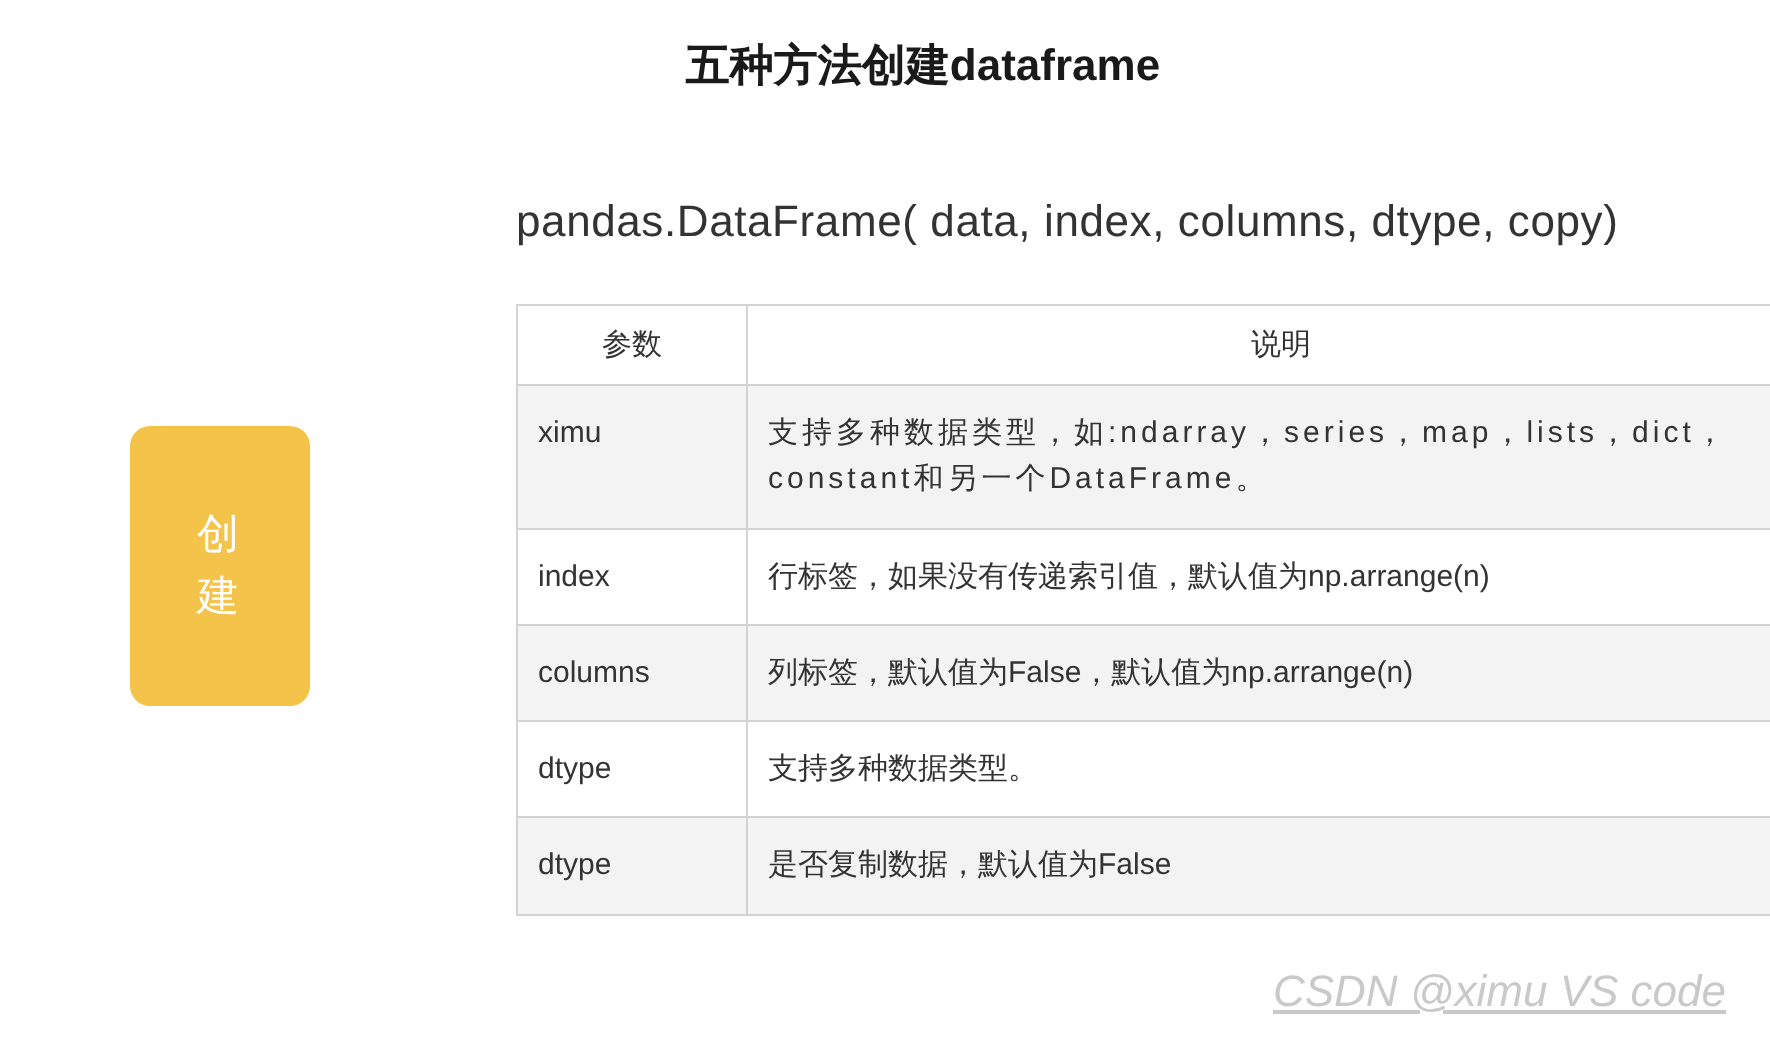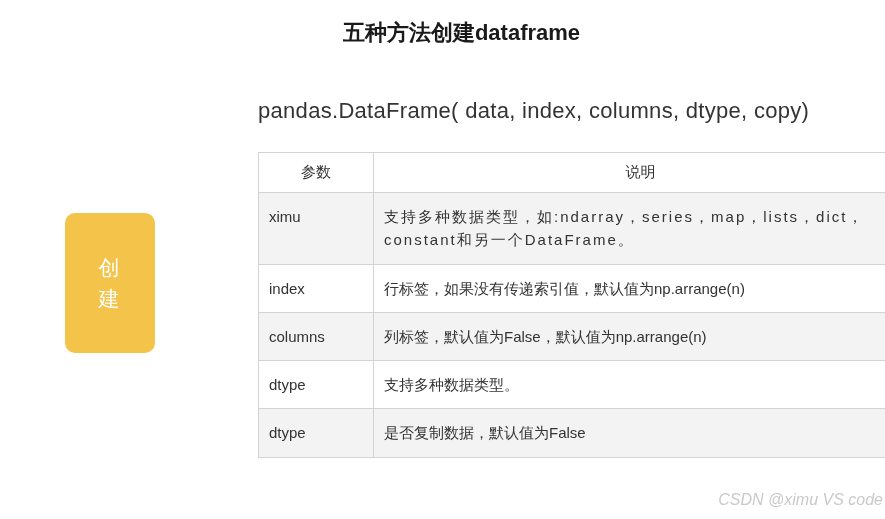--- a/index.html
+++ b/index.html
@@ -90,27 +90,28 @@
     }
     .param-cell {
       color: #333;
     }
     .cjk {
       letter-spacing: 2px;
     }
     .watermark {
       position: absolute;
       bottom: 10px;
-      right: 2px;
+      right: 22px;
       color: #c0c0c0;
-      font-size: 16px;
+      font-size: 22px;
       font-style: italic;
       font-weight: 300;
       opacity: 0.85;
       pointer-events: none;
+      text-decoration: underline;
     }
   </style>
 </head>
 <body>
 
 <h2 class="page-title">五种方法创建dataframe</h2>
 
 <div class="content-row">
   <div class="side-badge">
     <span>创</span>

